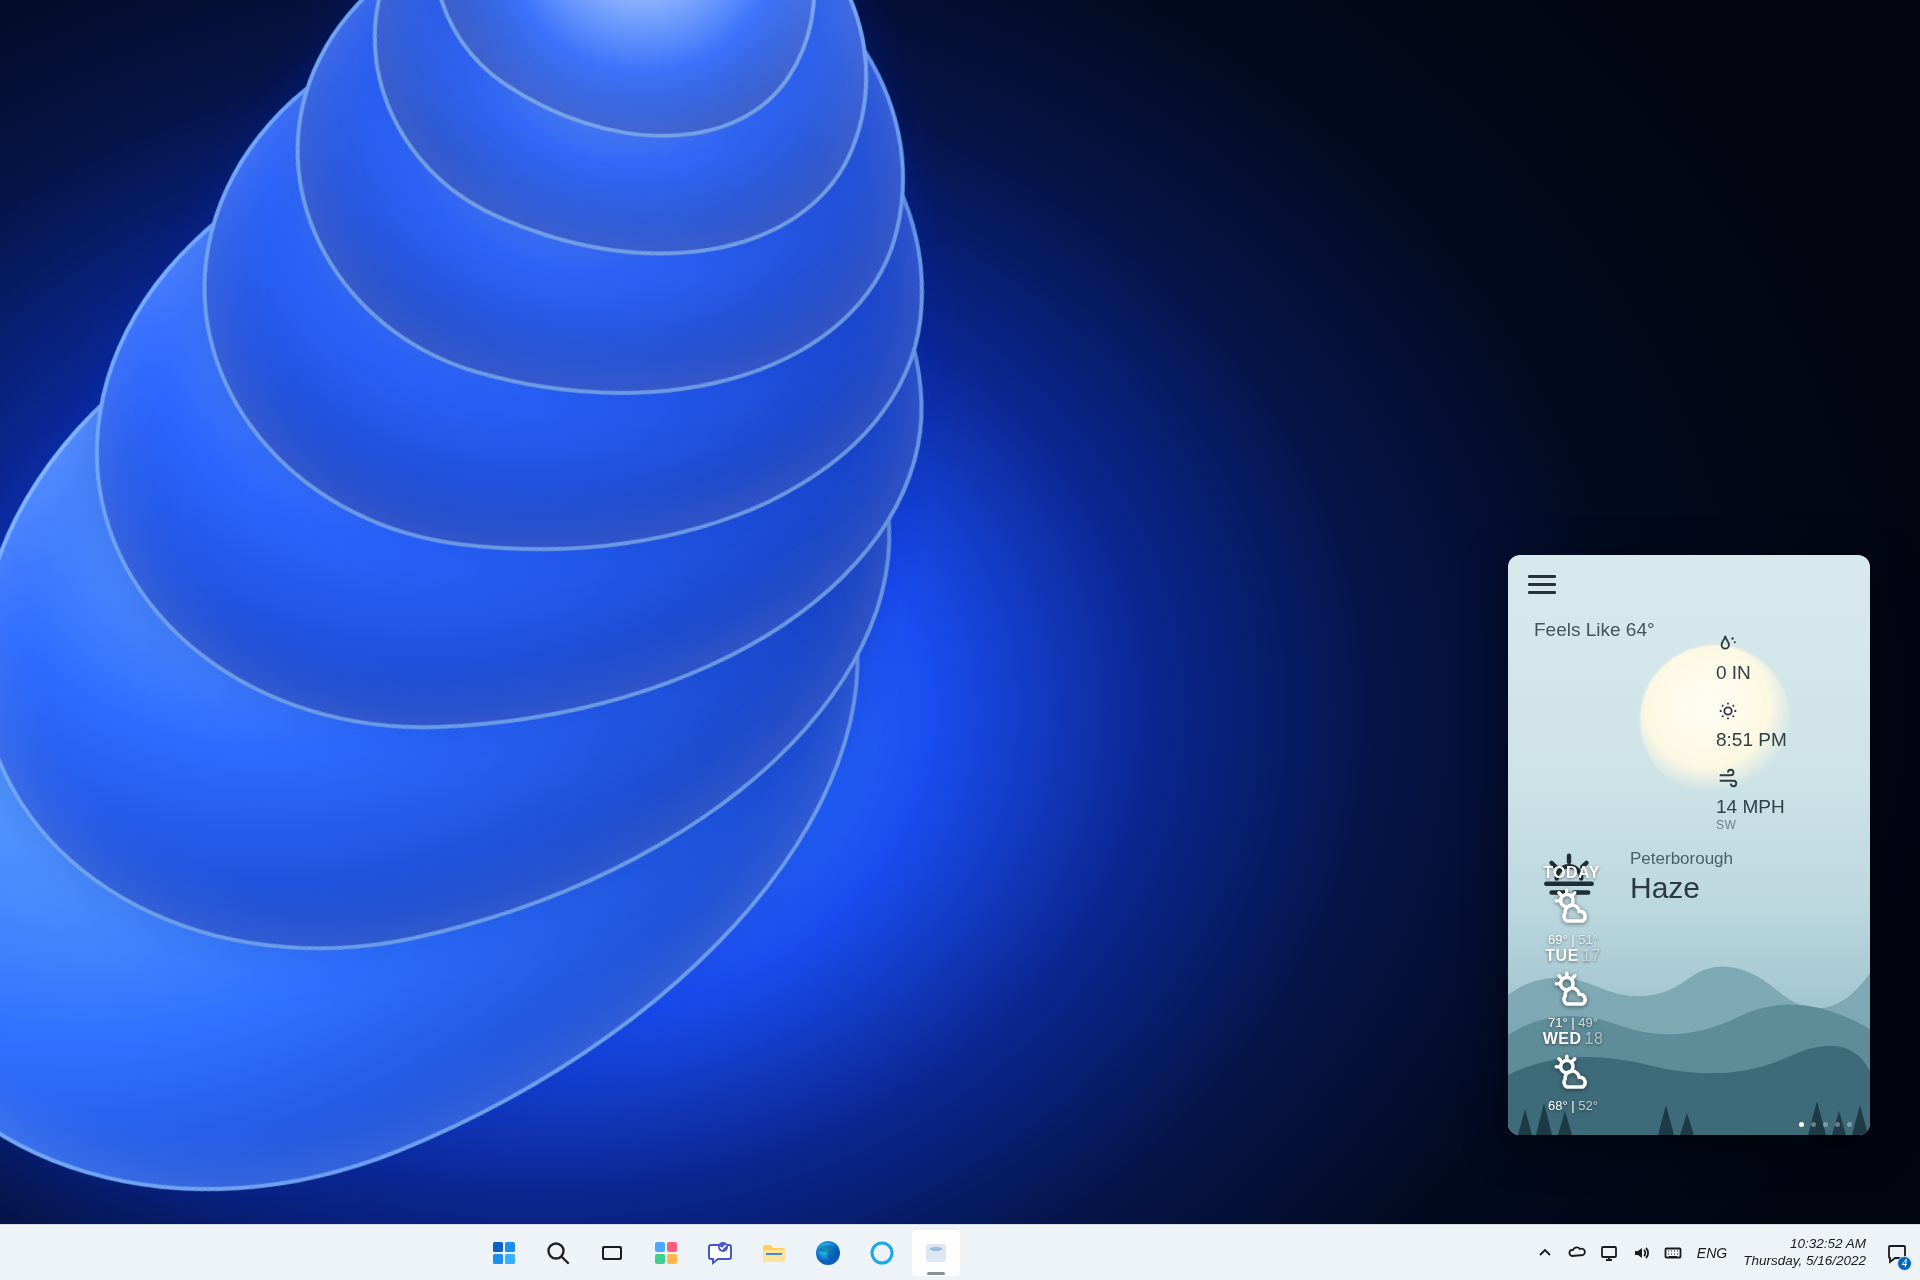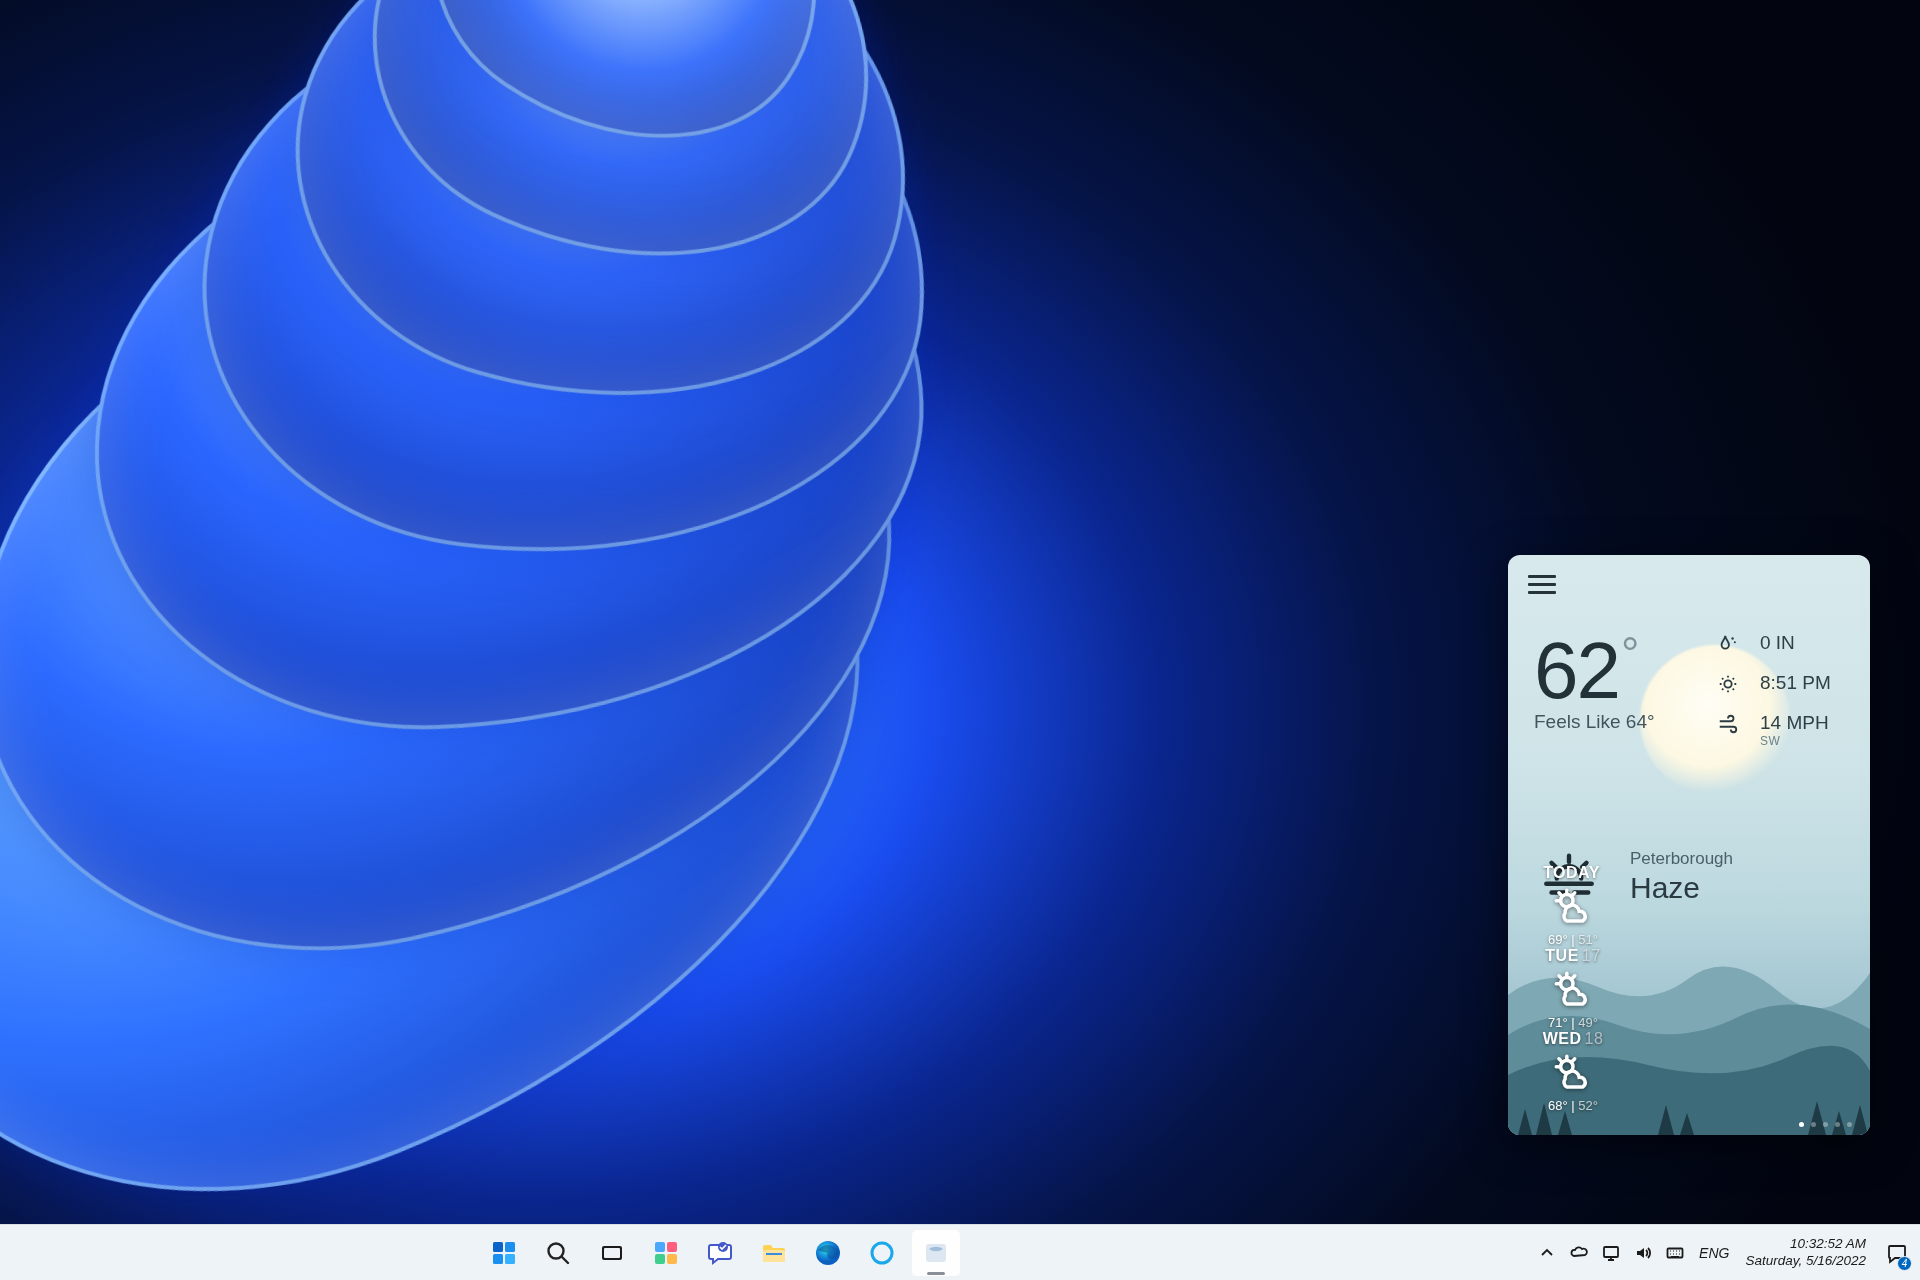--- a/index.html
+++ b/index.html
@@ -64,21 +64,21 @@
   }
   .weather .hamburger { position:absolute; left:20px; top:20px; width:28px; height:20px; cursor:pointer; }
   .weather .hamburger div { height:3px; background:#26343a; margin-bottom:5px; border-radius:1px; }
 
   .w-main { position:absolute; left:26px; top:70px; }
   .w-temp { font-size:80px; font-weight:300; color:#233238; letter-spacing:-2px; position:relative; }
   .w-temp .deg { font-size:46px; color:#7e939b; vertical-align:28px; margin-left:2px; }
   .w-feels { font-size:19px; color:#42555c; margin-top:-6px; }
 
   .w-stats { position:absolute; right:24px; top:78px; width:130px; }
-  .w-stat { display:flex; align-items:flex-start; gap:20px; margin-bottom:18px; color:#2f4047; }
+  .w-stat { display:flex; align-items:flex-start; gap:8px; margin-bottom:18px; color:#2f4047;flex-direction:column; }
   .w-stat .ico { width:24px; display:flex; justify-content:center; color:#2c3c42; }
   .w-stat .ico svg { width:22px; height:22px; stroke:#2c3c42; fill:none; stroke-width:2; }
   .w-stat .val { font-size:19px; line-height:1; }
   .w-stat .sub { font-size:12px; color:#6b8089; letter-spacing:.5px; margin-top:2px; }
 
   .w-cond { position:absolute; left:26px; top:290px; display:flex; align-items:center; gap:26px; }
   .w-cond .ico svg { width:70px; height:60px; stroke:#1f2e34; fill:none; stroke-width:5; stroke-linecap:round; }
   .w-loc { font-size:17px; color:#4b5f67; }
   .w-cond-label { font-size:30px; color:#2a3a40; margin-top:2px; }
 
@@ -170,23 +170,20 @@
   <div class="weather">
     <div class="sun"></div>
 
     <div class="hamburger">
       <div></div>
         <div></div>
         <div></div>
     </div>
 
     <div class="w-main">
-      <div class="w-temp">
-        <span>62</span><span class="deg">°</span>
-      </div>
       <div class="w-feels">Feels Like 64°</div>
     </div>
 
     <div class="w-stats">
       <div class="w-stat">
         <span class="ico">
           <svg viewBox="0 0 24 24">
               <path d="M9 3c0 4-4 6-4 10a4 4 0 0 0 8 0c0-4-4-6-4-10z"></path>
               <circle cx="17" cy="6" r="1.3" fill="#2c3c42" stroke="none"></circle>
               <circle cx="19.5" cy="10" r="1.1" fill="#2c3c42" stroke="none"></circle>
@@ -393,21 +390,21 @@
     </div>
     <div class="tray-ico">
       <svg viewBox="0 0 18 18">
           <rect x="1.5" y="4.5" width="15" height="9" rx="1"></rect>
           <path d="M4 7h1M7 7h1M10 7h1M13 7h1M4 10h1M7 10h1M10 10h1M13 10h1M5 12.5h8" stroke-width="1.2"></path>
         </svg>
     </div>
     <div class="lang tray-ico" style="width:auto">ENG</div>
     <div class="clock">
       <div>10:32:52 AM</div>
-      <div>Saturday, 5/16/2022</div>
+      <div>Thursday, 5/16/2022</div>
     </div>
     <div class="notif">
       <svg viewBox="0 0 22 22">
           <path d="M4 4h14a1 1 0 0 1 1 1v10a1 1 0 0 1-1 1H9l-5 4v-4a1 1 0 0 1-1-1V5a1 1 0 0 1 1-1z"></path>
         </svg>
       <span class="badge">4</span>
     </div>
   </div>
 </div>
 

